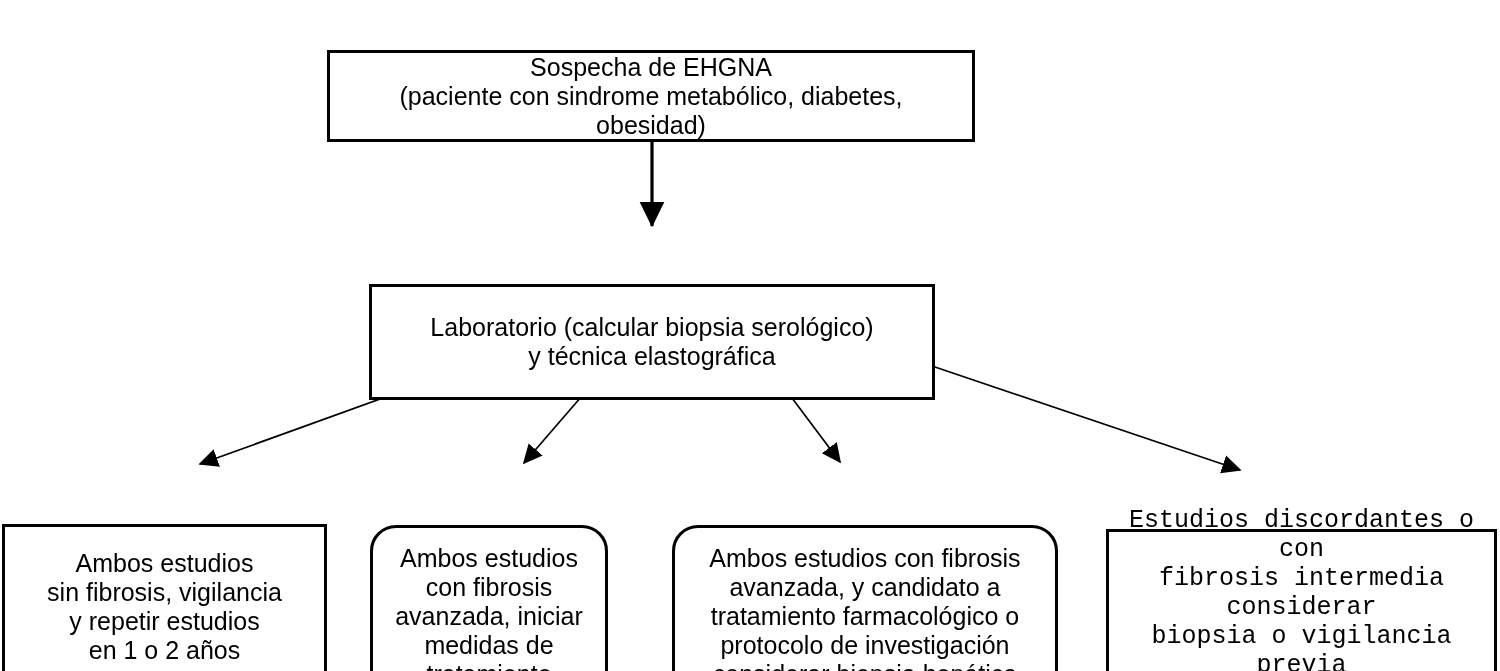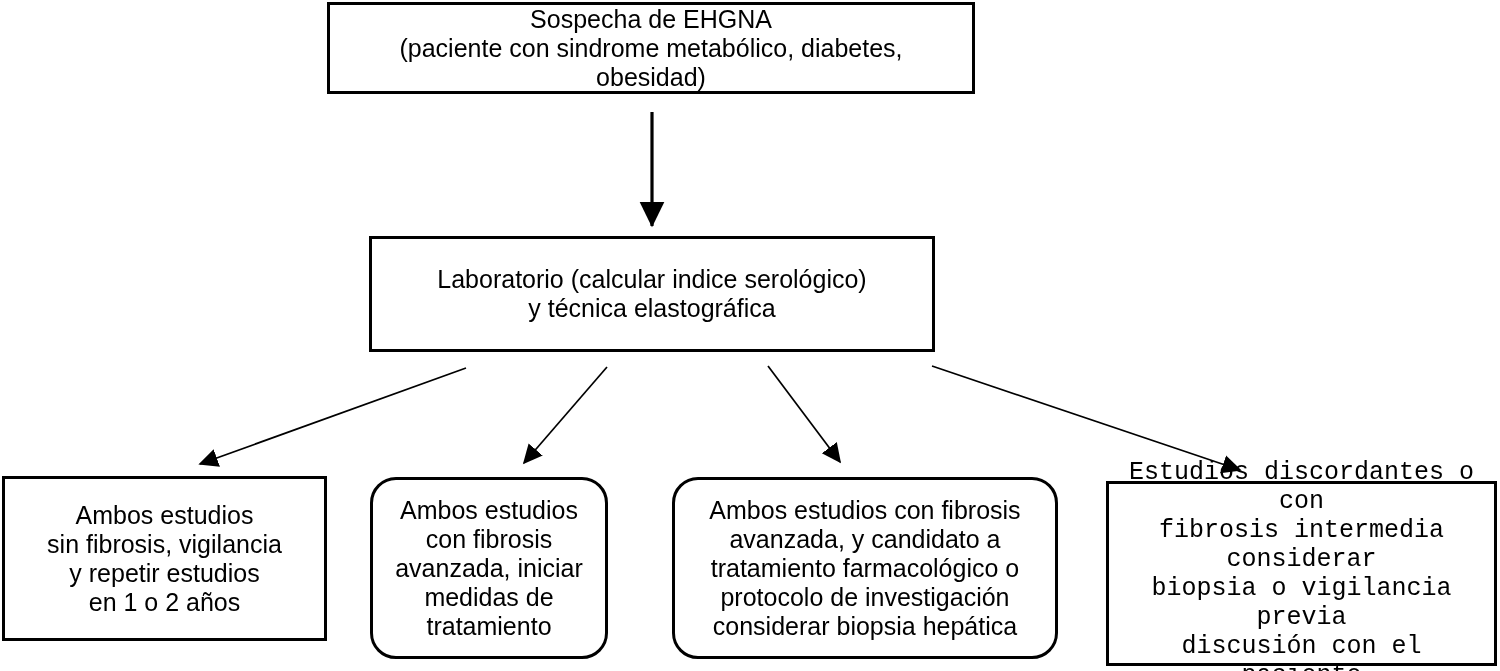--- a/index.html
+++ b/index.html
@@ -30,20 +30,21 @@
     position: absolute;
     box-sizing: border-box;
     background: #ffffff;
     border: 3px solid #000000;
     display: flex;
     align-items: center;
     justify-content: flex-start;
     text-align: center;
     color: #000000;
     z-index: 2;
+    margin-top: 48px;
   }
   .node.rounded {
     border-radius: 26px;
   }
   .node .node-text {
     display: block;
     width: 100%;
     white-space: pre-line;
     line-height: 1.16;
     padding: 0 6px;
@@ -84,21 +85,21 @@
     <line x1="932" y1="366" x2="1240" y2="470" stroke="#000000" stroke-width="1.7" marker-end="url(#arrowhead-thin)"></line>
   </svg>
 
   <div class="node" id="node-suspicion">
     <span class="node-text">Sospecha de EHGNA
 (paciente con sindrome metabólico, diabetes,
 obesidad)</span>
   </div>
 
   <div class="node" id="node-lab">
-    <span class="node-text">Laboratorio (calcular indice serológico)
+    <span class="node-text">Laboratorio (calcular biopsia serológico)
 y técnica elastográfica</span>
   </div>
 
   <div class="node" id="node-no-fibrosis">
     <span class="node-text">Ambos estudios
 sin fibrosis, vigilancia
 y repetir estudios
 en 1 o 2 años</span>
   </div>
 

